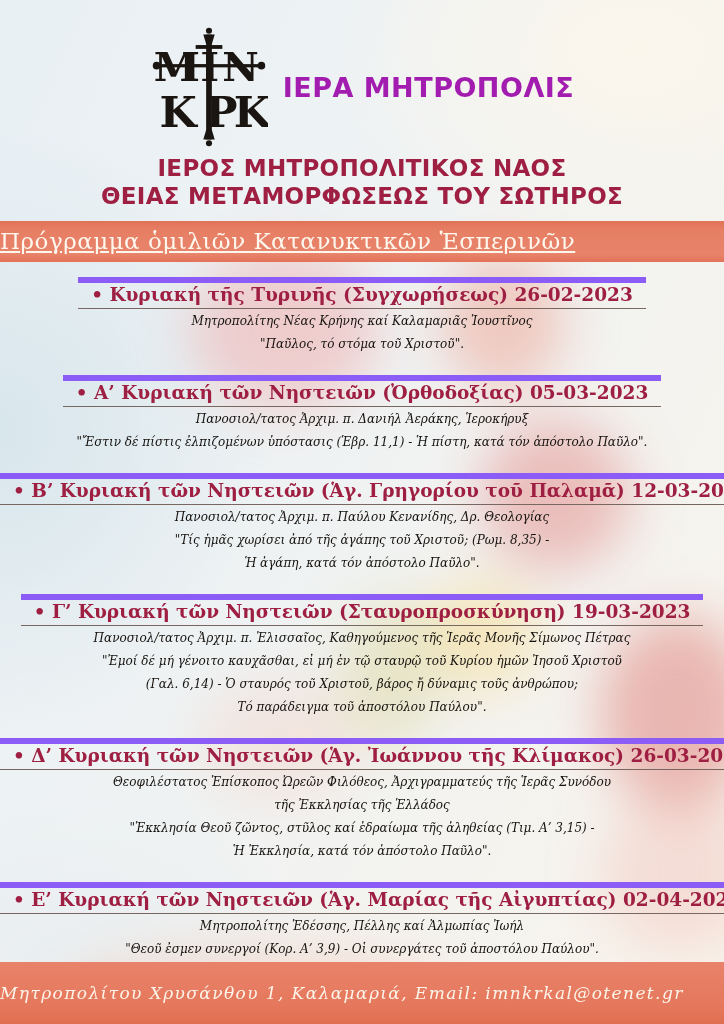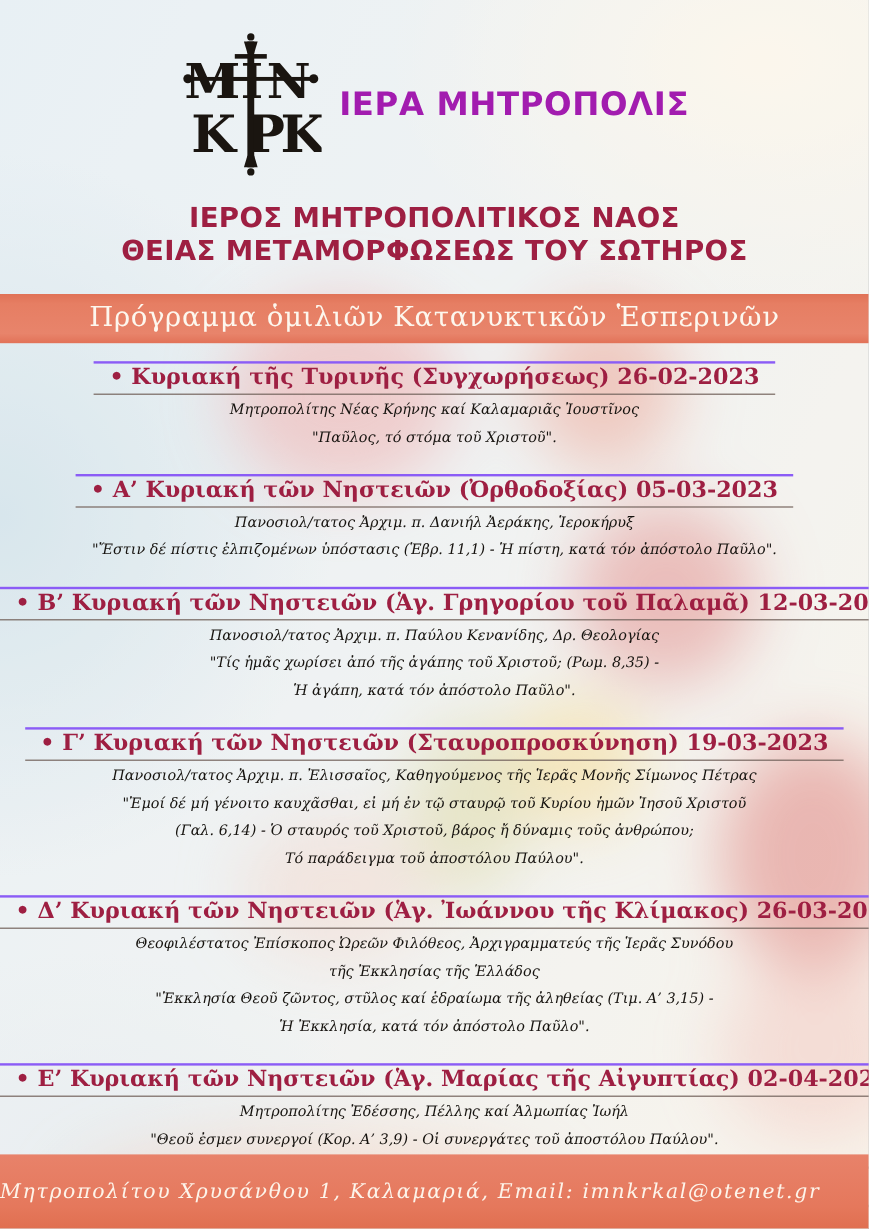--- a/index.html
+++ b/index.html
@@ -26,28 +26,28 @@
   .b7{left:600px;top:800px;width:160px;height:150px;background:rgba(235,160,150,.4);}
   .b8{left:60px;top:945px;width:400px;height:110px;background:rgba(240,180,150,.45);}
   .b9{left:200px;top:680px;width:160px;height:120px;background:rgba(238,190,170,.4);}
   .wash{position:absolute;inset:0;background:rgba(255,255,255,.30);}
   
   .content{position:relative;z-index:2;}
   .head-row{display:flex;justify-content:center;align-items:center;gap:15px;padding-top:26px;}
   .logo{width:118px;height:122px;flex:0 0 auto;}
   .org-name{font-family:"DejaVu Sans",sans-serif;font-weight:bold;color:#a21caf;
     font-size:27px;line-height:39px;letter-spacing:.5px;text-align:left;}
-  .church-name{margin-top:20px;text-align:center;font-family:"DejaVu Sans",sans-serif;
+  .church-name{margin-top:6px;text-align:center;font-family:"DejaVu Sans",sans-serif;
     font-weight:bold;color:#9e1f42;font-size:23px;line-height:28px;letter-spacing:.3px;}
-  .banner{margin-top:21px;height:41px;line-height:41px;text-align:center;
+  .banner{margin-top:11px;height:41px;line-height:41px;
     background:linear-gradient(180deg,#e07257 0%,#e67e63 20%,#e8846b 80%,#e27258 100%);
-    color:#fdf7ee;font-size:23px;letter-spacing:.5px;}
+    color:#fdf7ee;font-size:23px;letter-spacing:.5px;text-decoration:underline;}
   .entries{display:flex;flex-direction:column;gap:20px;margin-top:15px;text-align:center;}
   .entry-title{display:inline-block;margin:0 auto;white-space:nowrap;
-    border-top:2px solid #8b5cf6;border-bottom:1px solid #776760;
+    border-top:6px solid #8b5cf6;border-bottom:1px solid #776760;
     padding:2px 13px 3px;font-size:18.5px;line-height:20px;font-weight:bold;color:#9e1f42;}
   .line{margin:2px 0 0;font-size:12px;line-height:21px;font-style:italic;
     color:#16130f;white-space:nowrap;}
   .dashes{border:0;border-top:2px dashed #a9b2b6;margin:12px 0 0;}
   .dashes.second{margin-top:5px;}
   .hour{margin:3px 0 0;text-align:center;font-size:17.5px;line-height:22px;
     font-weight:bold;font-style:italic;color:#9e1f42;}
   .footer{position:absolute;left:0;right:0;bottom:0;height:62px;z-index:3;
     background:linear-gradient(180deg,#e8826a 0%,#e5785c 70%,#e06f50 100%);
     display:flex;align-items:center;justify-content:flex-start;}

